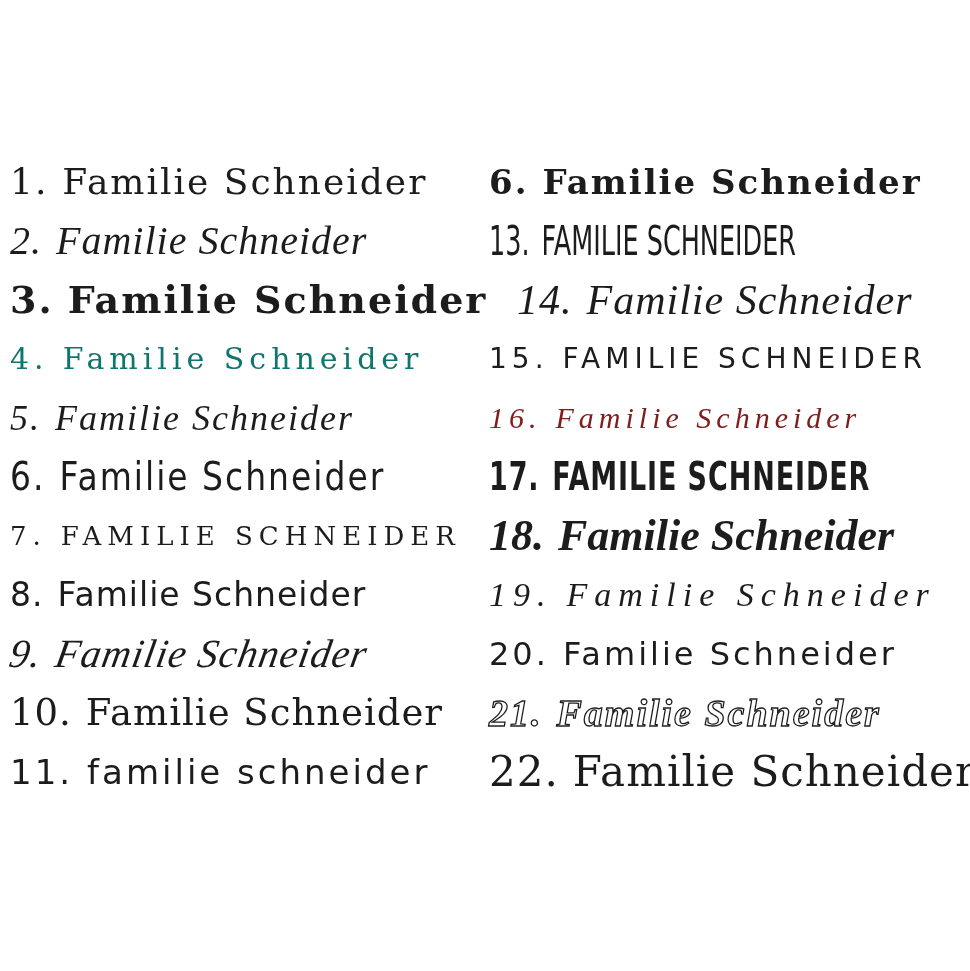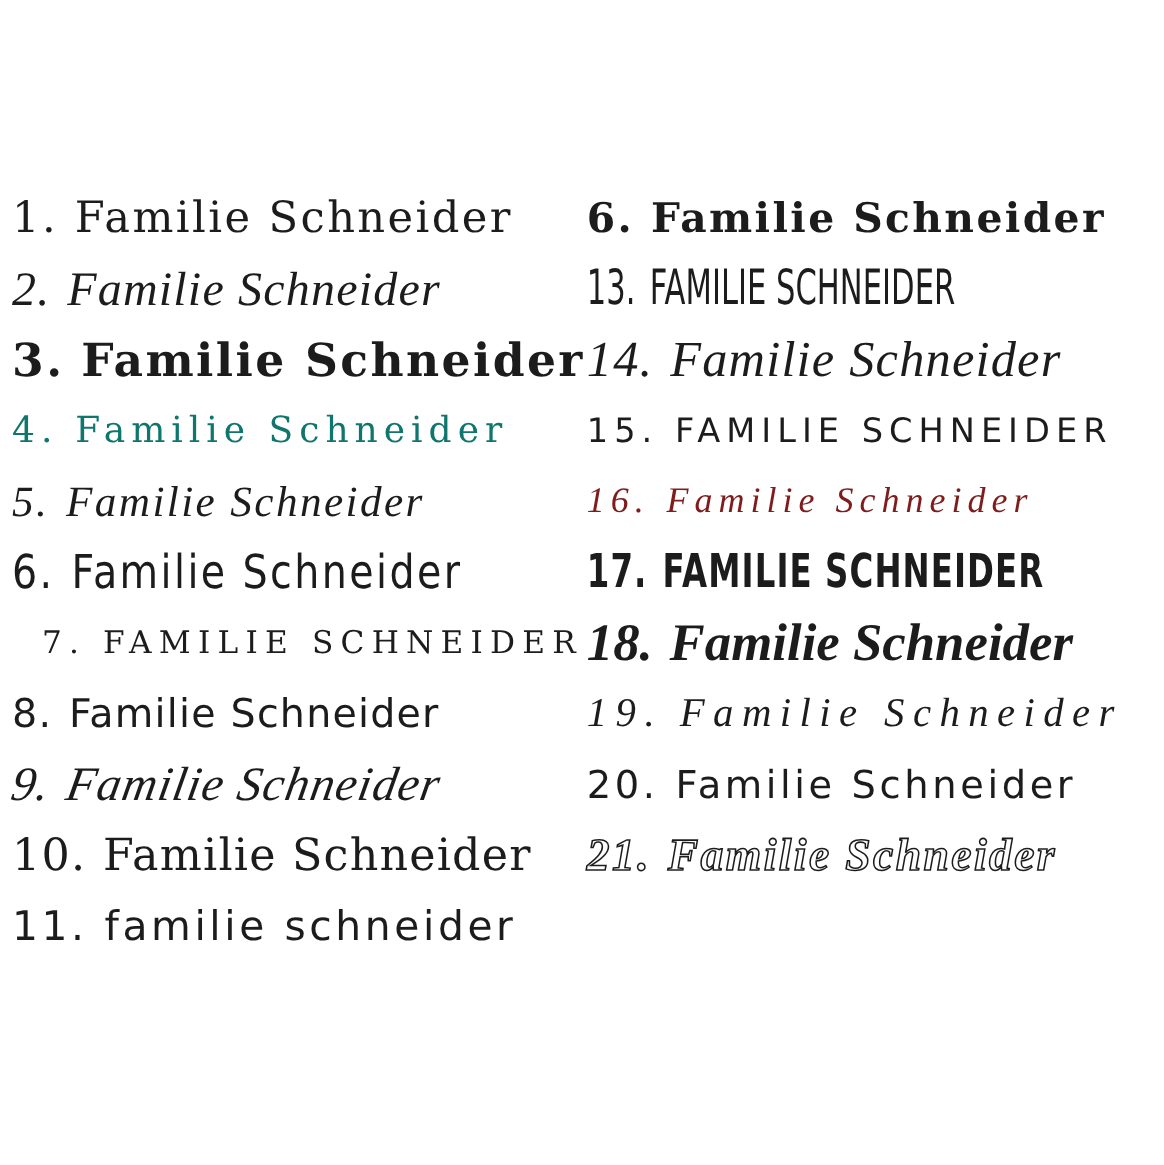--- a/index.html
+++ b/index.html
@@ -33,28 +33,28 @@
   }
   .num { margin-right: 14px; }
 
   
   .f1  .line { font: 36px "DejaVu Serif", serif; letter-spacing: 2px; }
   .f2  .line { font: italic 40px "Liberation Serif", serif; letter-spacing: 1px; }
   .f3  .line { font: bold 38px "DejaVu Serif", serif; letter-spacing: 2px; }
   .f4  .line { font: 30px "DejaVu Serif", serif; letter-spacing: 5px; color: #0f766e; }
   .f5  .line { font: italic 36px "Liberation Serif", serif; letter-spacing: 2px; }
   .f6  .line { font: 33px "DejaVu Sans", sans-serif; letter-spacing: 2px; transform: scaleY(1.18); }
-  .f7  .line { font: 26px "DejaVu Serif", serif; letter-spacing: 6px; margin-left: 25px; }
+  .f7  .line { font: 26px "DejaVu Serif", serif; letter-spacing: 6px; }
   .f8  .line { font: 33px "DejaVu Sans", sans-serif; letter-spacing: 1px; }
   .f9  .line { font: italic 40px "Liberation Serif", serif; letter-spacing: 1px; transform: skewX(-10deg); }
   .f10 .line { font: 37px "DejaVu Serif", serif; letter-spacing: 1px; }
   .f11 .line { font: 34px "DejaVu Sans", sans-serif; letter-spacing: 3px; }
   .f12 .line { font: bold 34px "DejaVu Serif", serif; letter-spacing: 2px; }
   .f13 .line { font: 30px "DejaVu Sans", sans-serif; transform: scale(0.85, 1.35); }
-  .f14 .line { font: italic 42px "Liberation Serif", serif; letter-spacing: 1px; }
+  .f14 .line { font: italic 42px "Liberation Serif", serif; letter-spacing: 1px; margin-left: 28px; }
   .f15 .line { font: 28px "DejaVu Sans", sans-serif; letter-spacing: 5px; }
   .f16 .line { font: italic 30px "Liberation Serif", serif; letter-spacing: 5px; color: #7f1d1d; }
   .f17 .line { font: bold 30px "DejaVu Sans", sans-serif; letter-spacing: 1px; transform: scale(0.9, 1.3); }
   .f18 .line { font: bold italic 44px "Liberation Serif", serif; }
   .f19 .line { font: italic 34px "Liberation Serif", serif; letter-spacing: 7px; }
   .f20 .line { font: 32px "DejaVu Sans", sans-serif; letter-spacing: 3px; text-align: right; }
   .f21 .line { font: bold italic 38px "Liberation Serif", serif; letter-spacing: 2px;
                color: #ffffff; -webkit-text-stroke: 1.3px #1c1c1c; }
   @supports not (-webkit-text-stroke: 1px black) {
     .f21 .line { color: #1c1c1c; }
@@ -126,15 +126,18 @@
     </div>
     <div class="row f19">
       <span class="line"><span class="num">19.</span><span class="txt">Familie Schneider</span></span>
     </div>
     <div class="row f20">
       <span class="line"><span class="num">20.</span><span class="txt">Familie Schneider</span></span>
     </div>
     <div class="row f21">
       <span class="line"><span class="num">21.</span><span class="txt">Familie Schneider</span></span>
     </div>
+    <div class="row f22">
+      <span class="line"><span class="num">22.</span><span class="txt">Familie Schneider</span></span>
+    </div>
   </div>
 
 </div>
 
 </body></html>

